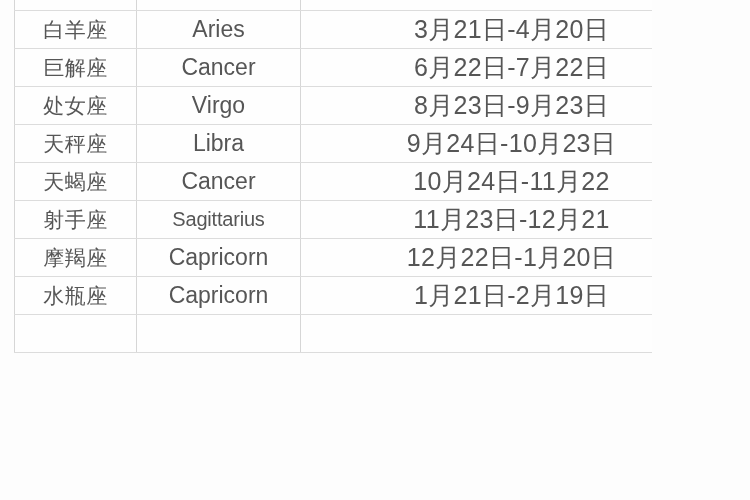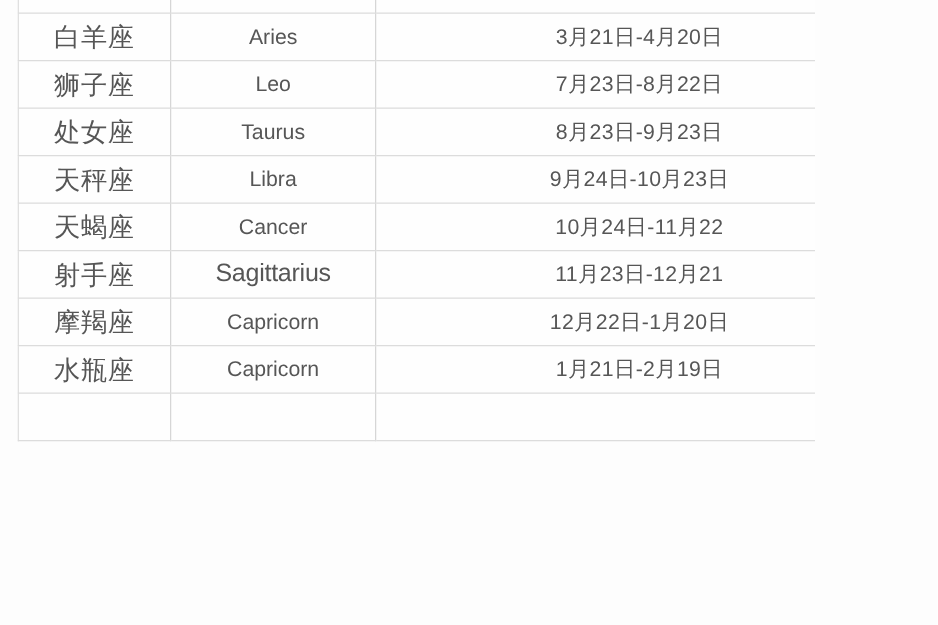--- a/index.html
+++ b/index.html
@@ -66,24 +66,24 @@
   #zodiac-table tr.header-row td {
     color: #676767;
     font-size: 19px;
   }
 
   .cell-cn {
     font-size: 21px;
     letter-spacing: 0.5px;
   }
   .cell-en {
-    font-size: 17px;
+    font-size: 23px;
   }
   .cell-dt {
-    font-size: 17px;
+    font-size: 25px;
     letter-spacing: 0.3px;
   }
 
   
   .cell-en.long {
     font-size: 20px;
     letter-spacing: -0.2px;
   }
 
   
@@ -126,30 +126,30 @@
         </tr>
 
         <tr>
           <td class="cell-cn">白羊座</td>
           <td class="cell-en">Aries</td>
           <td class="cell-dt">3月21日-4月20日</td>
         </tr>
 
 
 
+        <tr>
+          <td class="cell-cn">巨解座</td>
+          <td class="cell-en">Cancer</td>
+          <td class="cell-dt">6月22日-7月22日</td>
+        </tr>
 
-        <tr>
-          <td class="cell-cn">狮子座</td>
-          <td class="cell-en">Leo</td>
-          <td class="cell-dt">7月23日-8月22日</td>
-        </tr>
 
         <tr>
           <td class="cell-cn">处女座</td>
-          <td class="cell-en">Taurus</td>
+          <td class="cell-en">Virgo</td>
           <td class="cell-dt">8月23日-9月23日</td>
         </tr>
 
         <tr>
           <td class="cell-cn">天秤座</td>
           <td class="cell-en">Libra</td>
           <td class="cell-dt">9月24日-10月23日</td>
         </tr>
 
         <tr>

